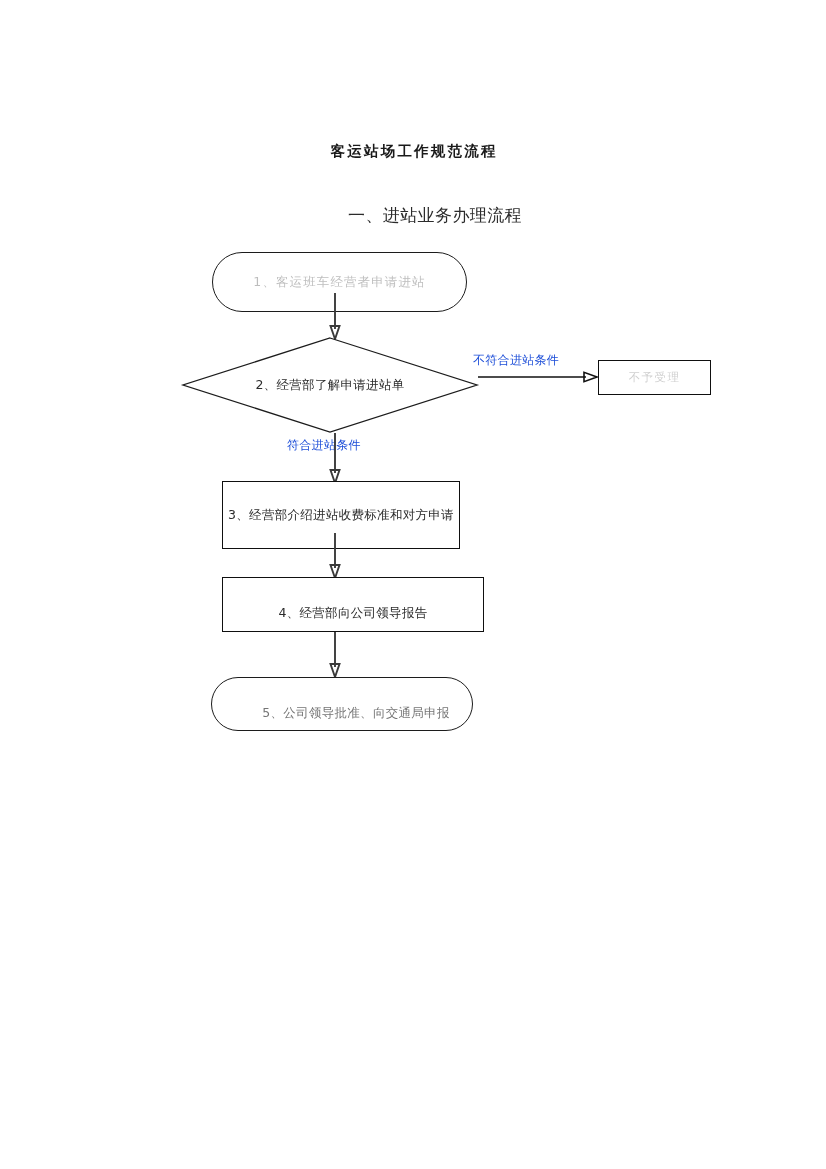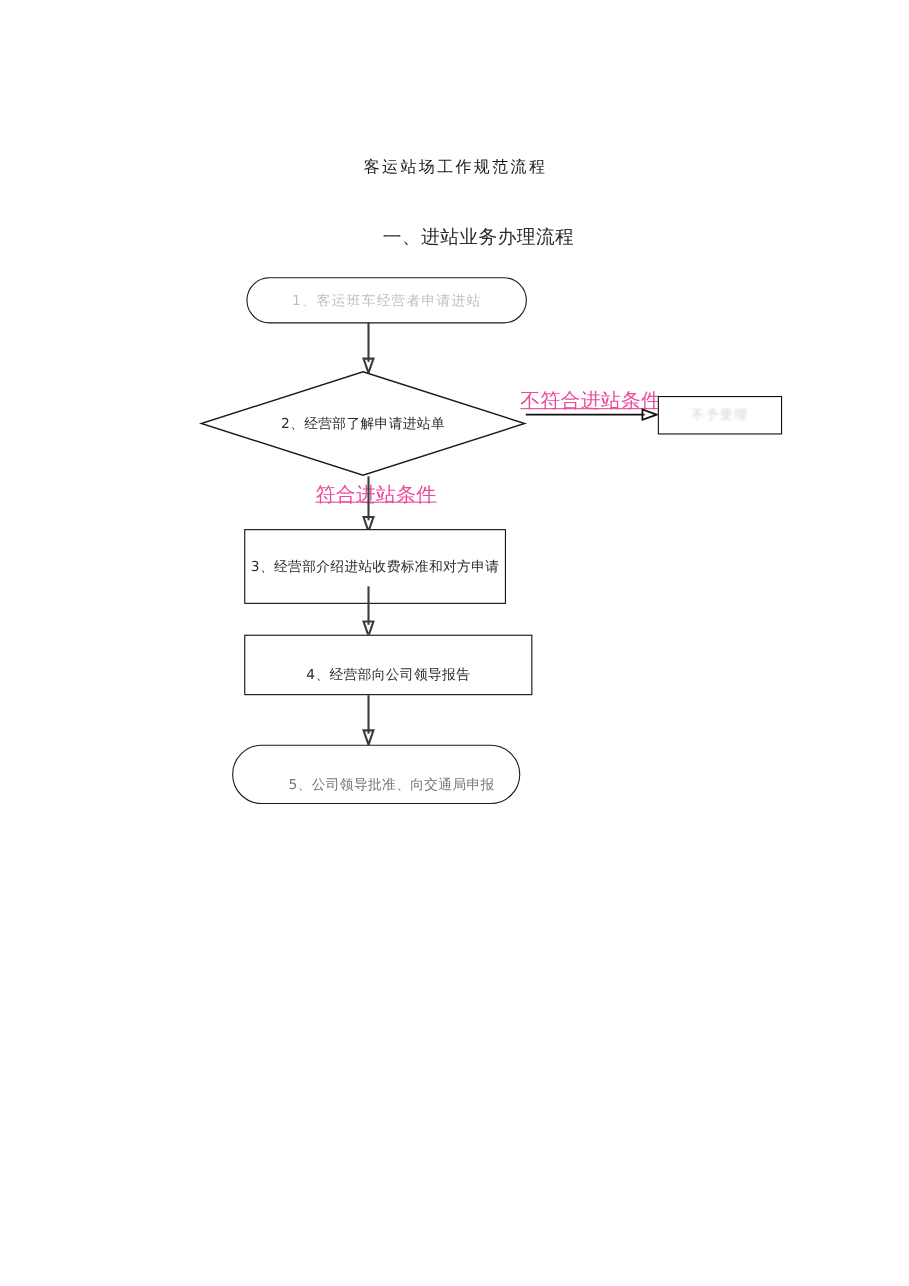--- a/index.html
+++ b/index.html
@@ -24,21 +24,21 @@
   }
 
   
   .doc-title {
     position: absolute;
     left: 0;
     top: 142px;
     width: 826px;
     text-align: center;
     font-size: 14.5px;
-    font-weight: normal;
+    font-weight: bold;
     letter-spacing: 2.2px;
     text-indent: 2.2px;
     color: #1a1a1a;
     white-space: nowrap;
   }
   .doc-subtitle {
     position: absolute;
     left: 0;
     top: 204px;
     width: 826px;
@@ -133,37 +133,36 @@
     fill: none;
   }
   .conn.thin line, .conn.thin path {
     stroke: #111111;
     stroke-width: 1.6;
   }
 
   
   .edge-label {
     position: absolute;
-    font-size: 18px;
-    color: #ec4899;
+    font-size: 12px;
+    color: #1d4ed8;
     white-space: nowrap;
     letter-spacing: 0.3px;
-    text-decoration: underline;
   }
 </style>
 </head>
 <body>
 
 <div class="page">
 
   <div class="doc-title">客运站场工作规范流程</div>
 
   <div class="doc-subtitle">一、进站业务办理流程</div>
 
-  <div class="node terminator" style="left:224px; top:252px; width:255px; height:42px;">
+  <div class="node terminator" style="left:212px; top:252px; width:255px; height:60px;">
     <span class="faded">1、客运班车经营者申请进站</span>
   </div>
 
   <svg class="conn" style="left:330px; top:293px;" width="16" height="48">
     <line x1="5" y1="0" x2="5" y2="36"></line>
     <path d="M5 46 L0.5 33 L9.5 33 Z" fill="#3a3a3a" stroke="none"></path>
   </svg>
 
   <div class="decision-wrap" style="left:182px; top:337px; width:296px; height:96px;">
     <svg width="296" height="96" viewBox="0 0 296 96">

